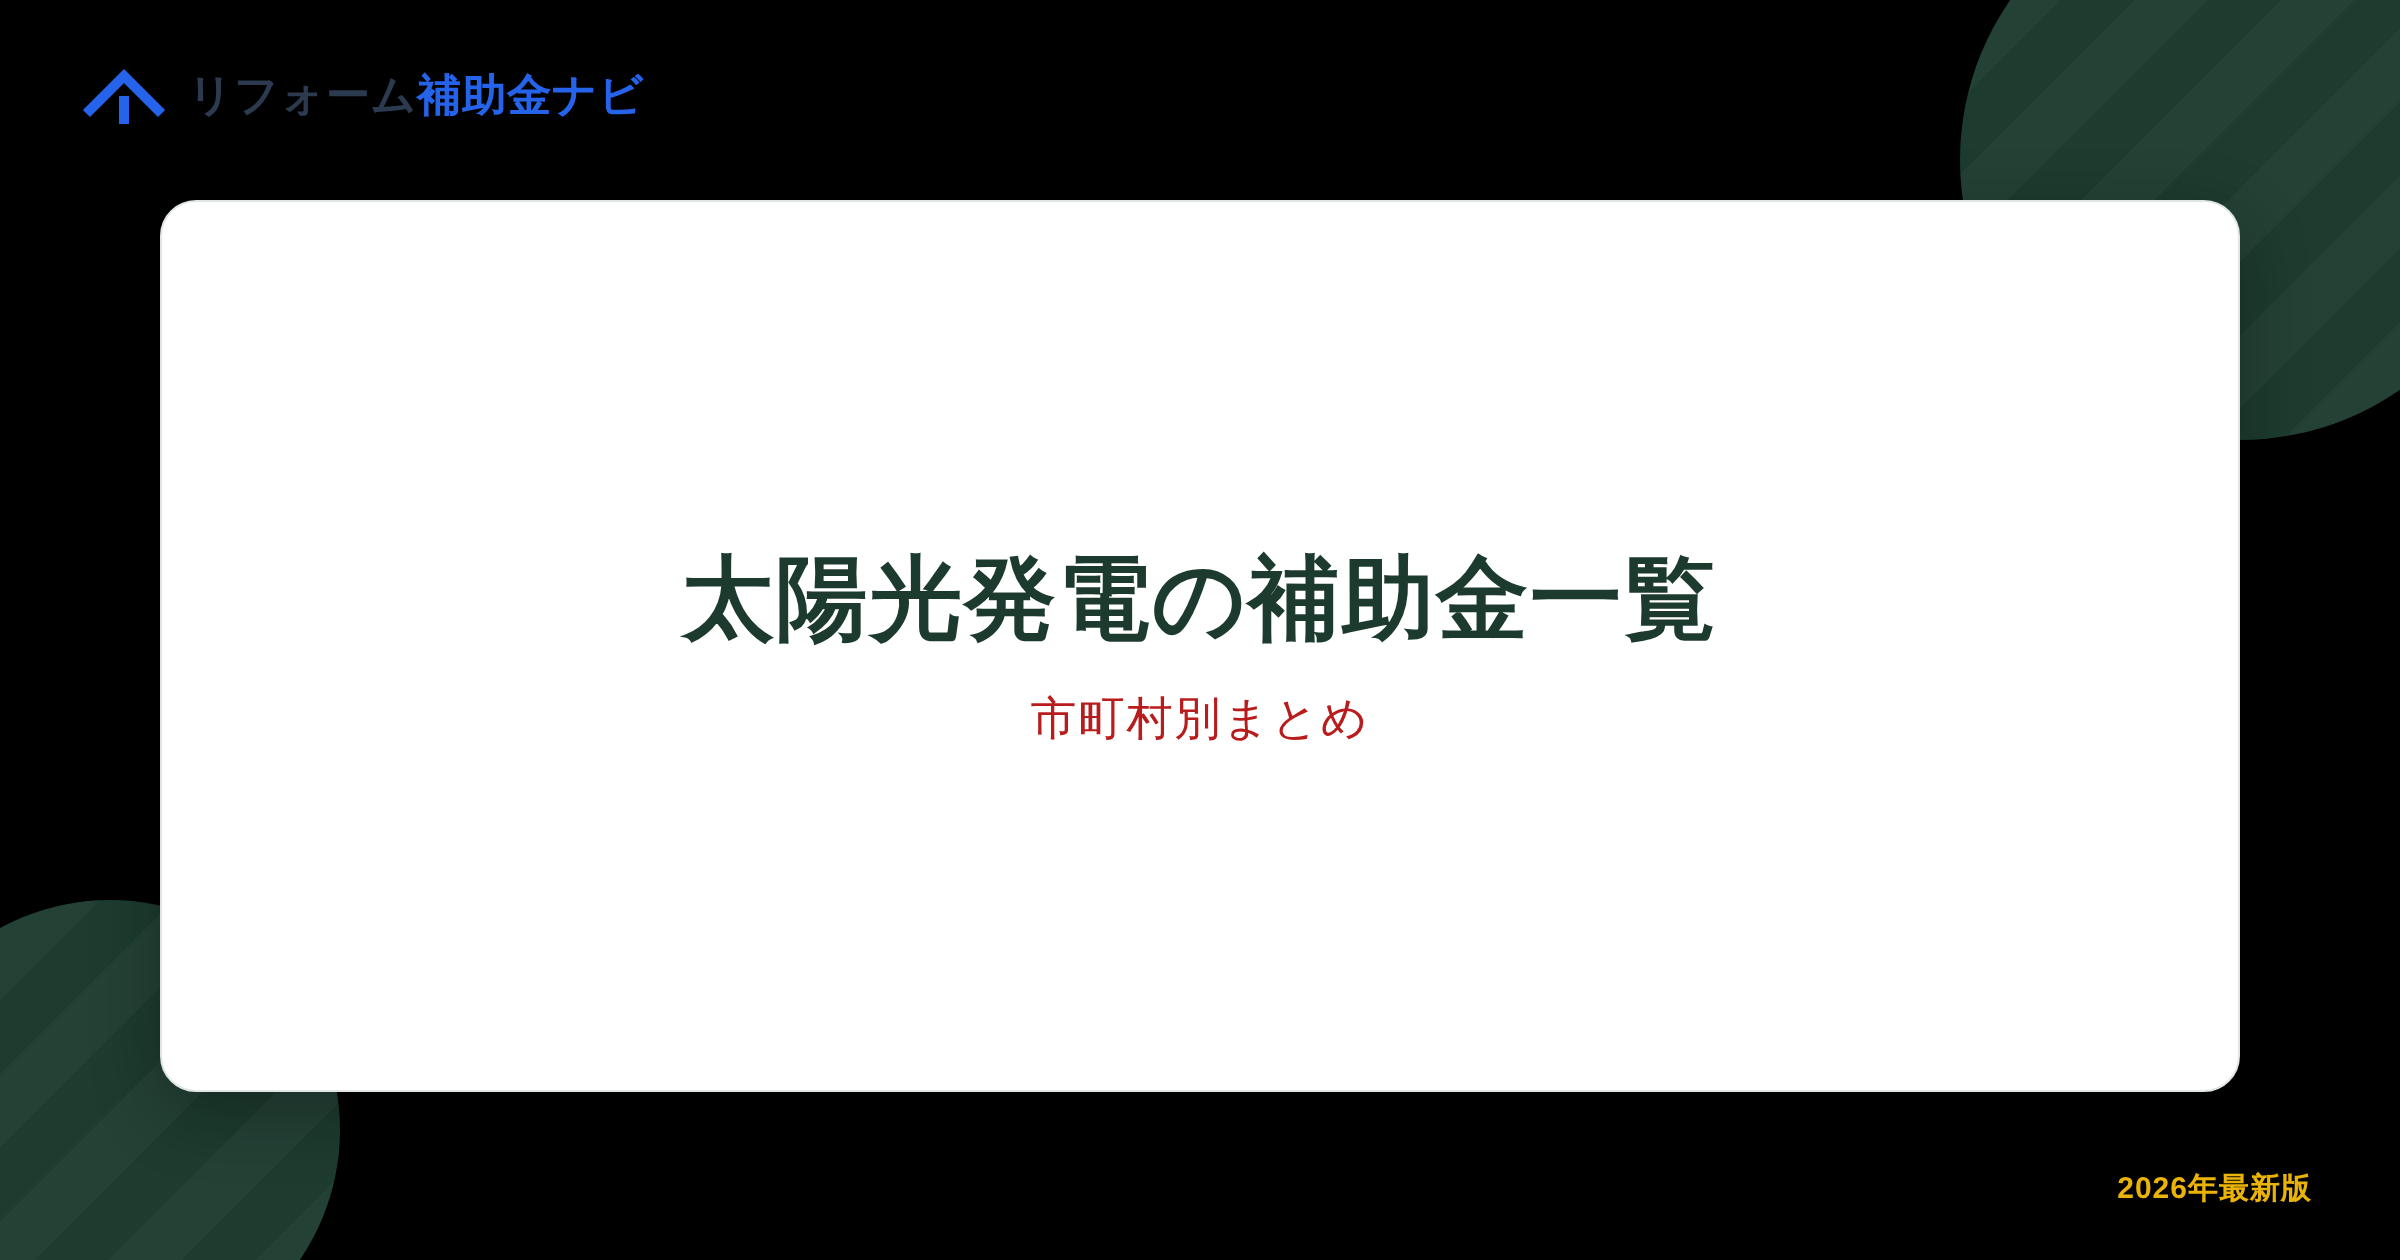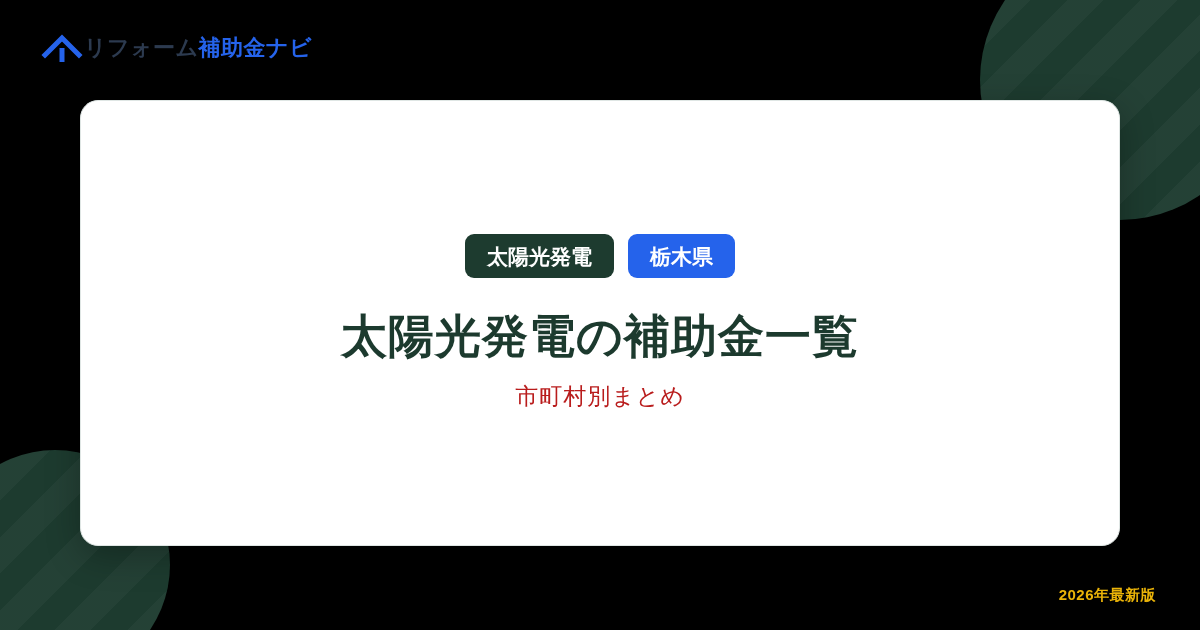--- a/index.html
+++ b/index.html
@@ -50,20 +50,21 @@
     bottom: -50px;
   }
 
   
   .brand {
     position: absolute;
     left: 40px;
     top: 28px;
     display: flex;
     align-items: center;
+    gap: 10px;
     z-index: 5;
   }
   .brand-icon {
     width: 44px;
     height: 40px;
     display: block;
     flex: 0 0 auto;
   }
   .brand-text {
     font-size: 22px;
@@ -166,24 +167,20 @@
       <path d="M5 27 L22 10 L39 27" fill="none" stroke="#2563eb" stroke-width="5" stroke-linecap="square" stroke-linejoin="miter"></path>
       <path d="M22 20 L22 34" fill="none" stroke="#2563eb" stroke-width="5" stroke-linecap="butt"></path>
     </svg>
     <div class="brand-text">
       <span class="brand-primary">リフォーム</span><span class="brand-accent">補助金ナビ</span>
     </div>
   </div>
 
   <div class="card">
 
-    <div class="badges">
-      <span class="badge badge-category">太陽光発電</span>
-      <span class="badge badge-region">栃木県</span>
-    </div>
 
     <h1 class="card-title">太陽光発電の補助金一覧</h1>
     <p class="card-subtitle">市町村別まとめ</p>
 
   </div>
 
   <div class="footer-note">2026年最新版</div>
 
 </div>
 

